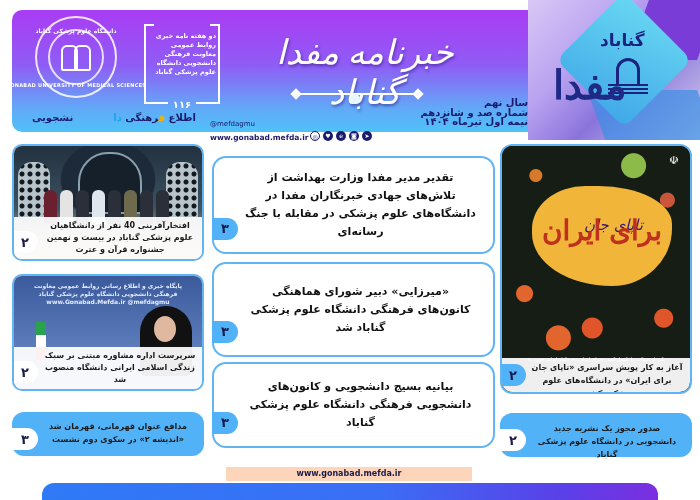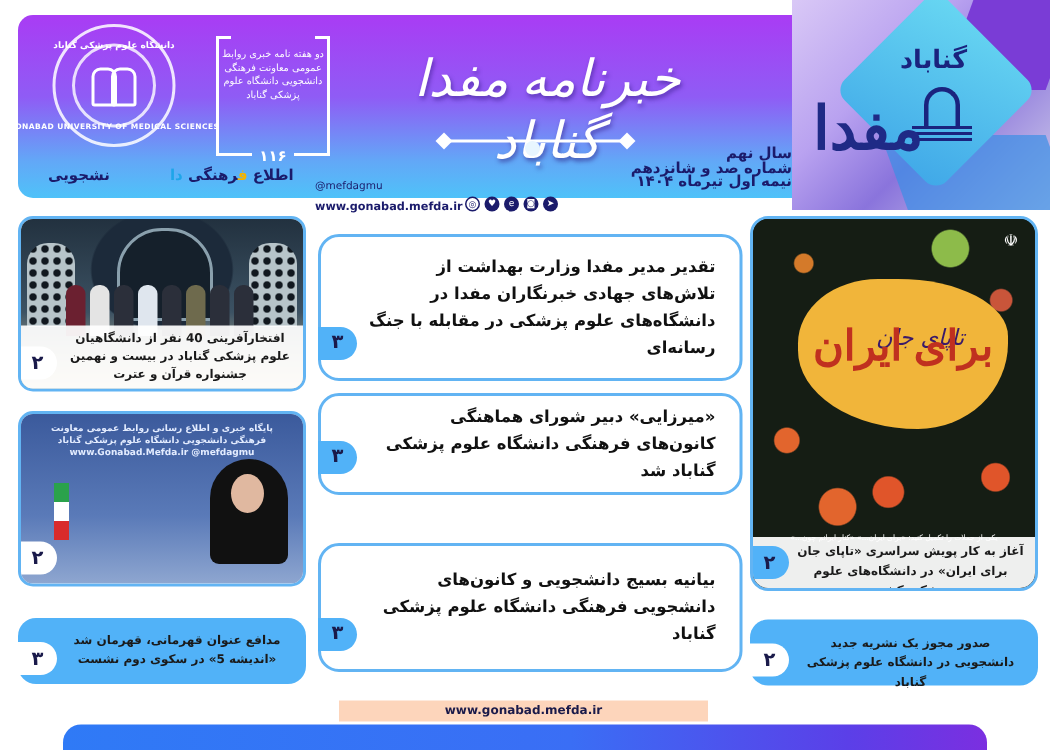--- a/index.html
+++ b/index.html
@@ -45,22 +45,22 @@
   }
   .bracket-box::before, .bracket-box::after {
     content: ""; position: absolute; left: 0; right: 0; height: 2px;
   }
   .bracket-box .tl, .bracket-box .tr, .bracket-box .bl, .bracket-box .br {
     position: absolute; width: 8px; height: 2px; background: #fff;
   }
   .bracket-box .tl { top: 0; left: 0; } .bracket-box .tr { top: 0; right: 0; }
   .bracket-box .bl { bottom: 0; left: 0; width: 22px; } .bracket-box .br { bottom: 0; right: 0; width: 22px; }
   .bracket-text {
-    position: absolute; top: 8px; left: 2px; right: 2px; text-align: center;
-    font-size: 6.5px; line-height: 9px; color: #fff; font-weight: normal;
+    position: absolute; top: 8px; left: 2px; right: 2px; 
+    font-size: 6.5px; line-height: 9px; color: #fff; font-weight: bold;
   }
   .issue-no {
     position: absolute; bottom: -6px; left: 0; right: 0; text-align: center;
     font-size: 10px; font-weight: bold; color: #fff;
   }
 
   .masthead {
     position: absolute; left: 238px; top: 22px; width: 230px; text-align: center;
     font-family: Liberation Serif, serif; font-style: italic; font-size: 34px; color: #fff;
     text-shadow: 1px 2px 3px rgba(40,20,120,.5);
@@ -106,21 +106,21 @@
     position: absolute; left: 48px; top: 12px; width: 96px; height: 96px;
     background: linear-gradient(160deg, #68d7f2, #40a8e8); transform: rotate(45deg); border-radius: 10px;
   }
   .brand .city { position: absolute; left: 72px; top: 30px; font-size: 17px; font-weight: bold; color: #1a237e; }
   .brand .arch {
     position: absolute; left: 88px; top: 58px; width: 24px; height: 26px; border: 3px solid #1a237e;
     border-bottom: none; border-radius: 12px 12px 0 0;
   }
   .brand .waves { position: absolute; left: 80px; top: 84px; width: 40px; height: 12px;
     background: repeating-linear-gradient(180deg, #1a237e 0 2px, transparent 2px 4px); }
-  .brand .word { position: absolute; left: 14px; top: 62px; font-size: 40px; font-weight: bold; color: #1f2a86; font-family: Liberation Serif, serif; text-align: right; }
+  .brand .word { position: absolute; left: 25px; top: 62px; font-size: 40px; font-weight: bold; color: #1f2a86; font-family: Liberation Serif, serif; text-align: right; }
 
   
   .photo-card {
     position: absolute; left: 12px; width: 192px; border-radius: 10px; overflow: hidden;
     border: 2px solid #62b4f3; background: #fff;
   }
   .photo-card .pic { position: relative; width: 100%; }
   .photo-card .caption {
     position: absolute; left: 0; right: 0; bottom: 0; padding: 3px 6px 3px 30px;
     background: rgba(255,255,255,.93); text-align: center;
@@ -166,21 +166,21 @@
 
   
   .blue-card {
     position: absolute; height: 44px; background: #51b2f8; border-radius: 12px;
     text-align: center; font-size: 8px; line-height: 13px; font-weight: bold; color: #1a1a1a;
   }
   .headline-card {
     position: absolute; left: 212px; width: 283px; background: #fff;
     border: 2px solid #62b4f3; border-radius: 14px;
     display: flex; align-items: center; justify-content: center;
-    font-size: 11px; line-height: 18px; font-weight: bold; color: #111;
+    text-align: center; font-size: 11px; line-height: 18px; font-weight: bold; color: #111;
     padding: 0 16px 0 30px;
   }
   .headline-card .page-tab { left: -2px; bottom: 12px; }
 
   .footer-url {
     position: absolute; left: 226px; top: 467px; width: 246px; height: 14px; background: #fdd5bb;
     text-align: center; font-size: 8px; line-height: 14px; font-weight: bold; color: #1a1a4a; direction: ltr;
   }
   .footer-bar {
     position: absolute; left: 42px; top: 483px; width: 616px; height: 30px; border-radius: 12px 12px 0 0;
@@ -297,35 +297,36 @@
     <div class="page-tab white" style="left:-2px; bottom:6px;">۲</div>
   </div>
 </div>
 
 <div class="photo-card" style="top:274px;">
   <div class="pic pic-person">
     <div class="bgtext">پایگاه خبری و اطلاع رسانی روابط عمومی معاونت فرهنگی دانشجویی دانشگاه علوم پزشکی گناباد www.Gonabad.Mefda.ir @mefdagmu</div>
     <div class="flag"></div>
     <div class="woman"></div>
     <div class="face"></div>
+    <div class="caption">سرپرست اداره مشاوره مبتنی بر سبک زندگی اسلامی ایرانی دانشگاه منصوب شد</div>
     <div class="page-tab white" style="left:-2px; bottom:6px;">۲</div>
   </div>
 </div>
 
 <div class="blue-card" style="left:12px; top:412px; width:192px; padding:8px 12px 0 32px;">
-  <div>مدافع عنوان قهرمانی، قهرمان شد «اندیشه 5» در سکوی دوم نشست</div>
+  <div>مدافع عنوان قهرمانی، قهرمان شد «اندیشه ۲» در سکوی دوم نشست</div>
   <div class="page-tab white" style="left:0; bottom:6px;">۳</div>
 </div>
 
 <div class="headline-card" style="top:156px; height:98px;">
   <div>تقدیر مدیر مفدا وزارت بهداشت از تلاش‌های جهادی خبرنگاران مفدا در دانشگاه‌های علوم پزشکی در مقابله با جنگ رسانه‌ای</div>
   <div class="page-tab">۳</div>
 </div>
 
-<div class="headline-card" style="top:262px; height:68px;">
+<div class="headline-card" style="top:262px; height:95px;">
   <div>«میرزایی» دبیر شورای هماهنگی کانون‌های فرهنگی دانشگاه علوم پزشکی گناباد شد</div>
   <div class="page-tab">۳</div>
 </div>
 
 <div class="headline-card" style="top:362px; height:86px;">
   <div>بیانیه بسیج دانشجویی و کانون‌های دانشجویی فرهنگی دانشگاه علوم پزشکی گناباد</div>
   <div class="page-tab">۳</div>
 </div>
 
 <div class="poster">

